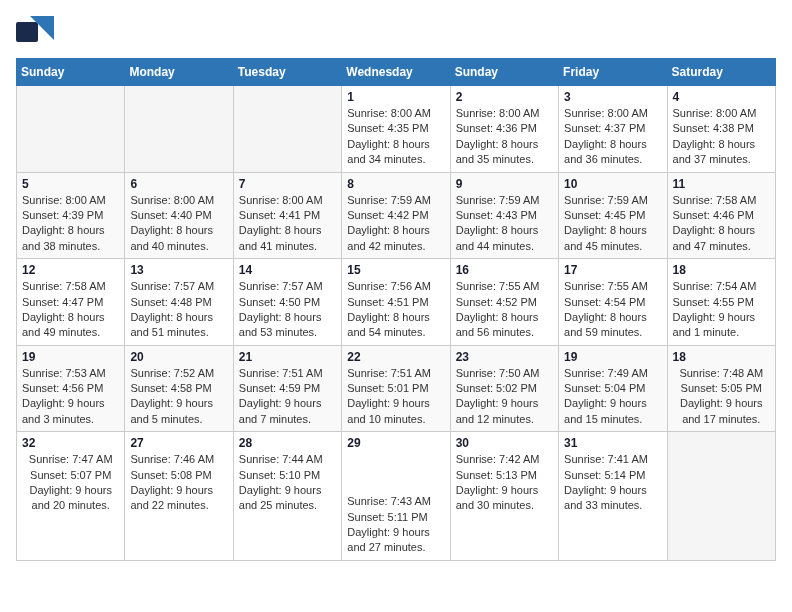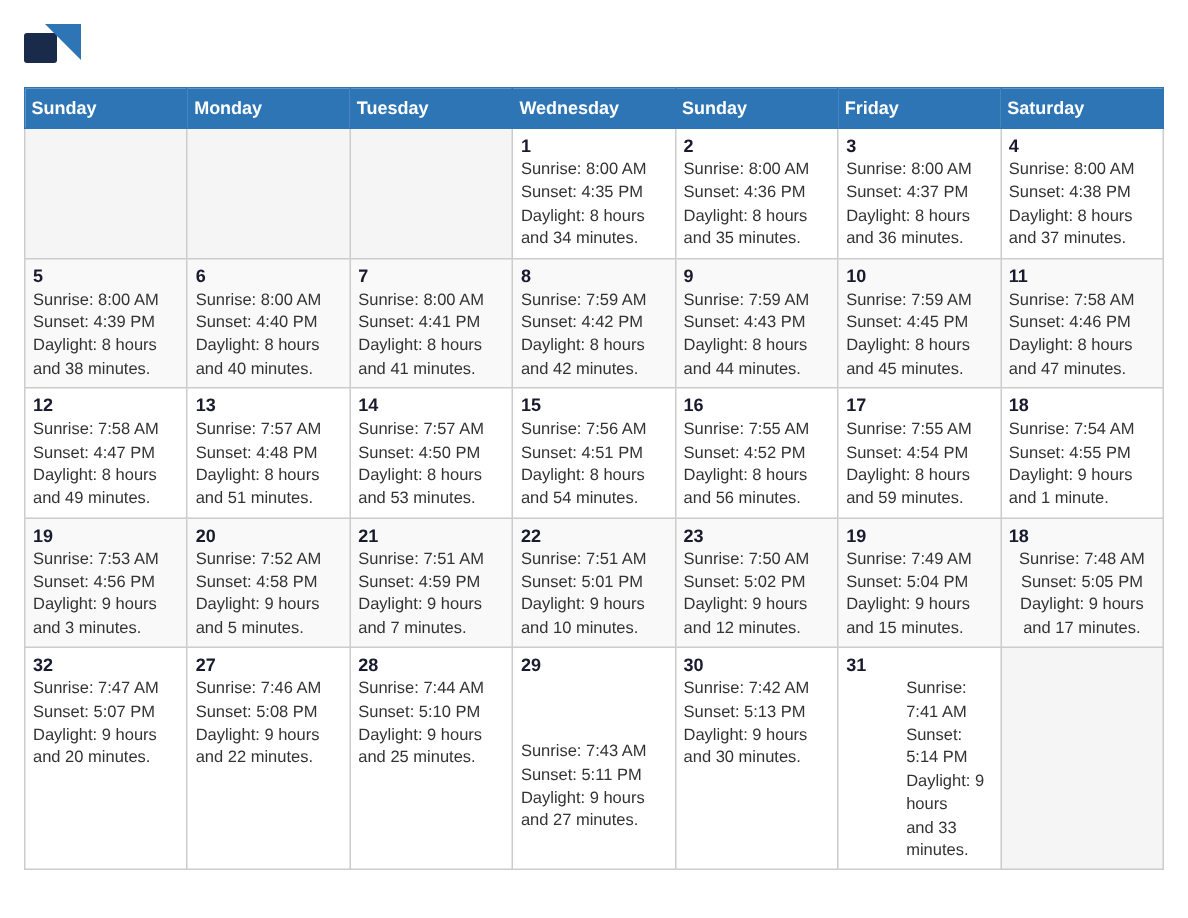--- a/index.html
+++ b/index.html
@@ -294,21 +294,21 @@
           <div class="day-number">18</div>
           <div class="day-info" style="white-space: pre-line; text-align: center;">Sunrise: 7:48 AM
 Sunset: 5:05 PM
 Daylight: 9 hours
 and 17 minutes.</div>
         </td>
       </tr>
       <tr>
         <td>
           <div class="day-number">32</div>
-          <div class="day-info" style="white-space: pre-line;">Sunrise: 7:47 AM
+          <div class="day-info" style="white-space: pre-line; text-align: center;">Sunrise: 7:47 AM
 Sunset: 5:07 PM
 Daylight: 9 hours
 and 20 minutes.</div>
         </td>
         <td>
           <div class="day-number">27</div>
           <div class="day-info" style="white-space: pre-line;">Sunrise: 7:46 AM
 Sunset: 5:08 PM
 Daylight: 9 hours
 and 22 minutes.</div>
@@ -329,21 +329,21 @@
         </td>
         <td>
           <div class="day-number">30</div>
           <div class="day-info" style="white-space: pre-line;">Sunrise: 7:42 AM
 Sunset: 5:13 PM
 Daylight: 9 hours
 and 30 minutes.</div>
         </td>
         <td>
           <div class="day-number">31</div>
-          <div class="day-info" style="white-space: pre-line; margin-left: 40px;">Sunrise: 7:41 AM
+          <div class="day-info" style="white-space: pre-line;">Sunrise: 7:41 AM
 Sunset: 5:14 PM
 Daylight: 9 hours
 and 33 minutes.</div>
         </td>
         <td class="empty"></td>
       </tr>
     </tbody>
 </table>
 
 </body></html>

